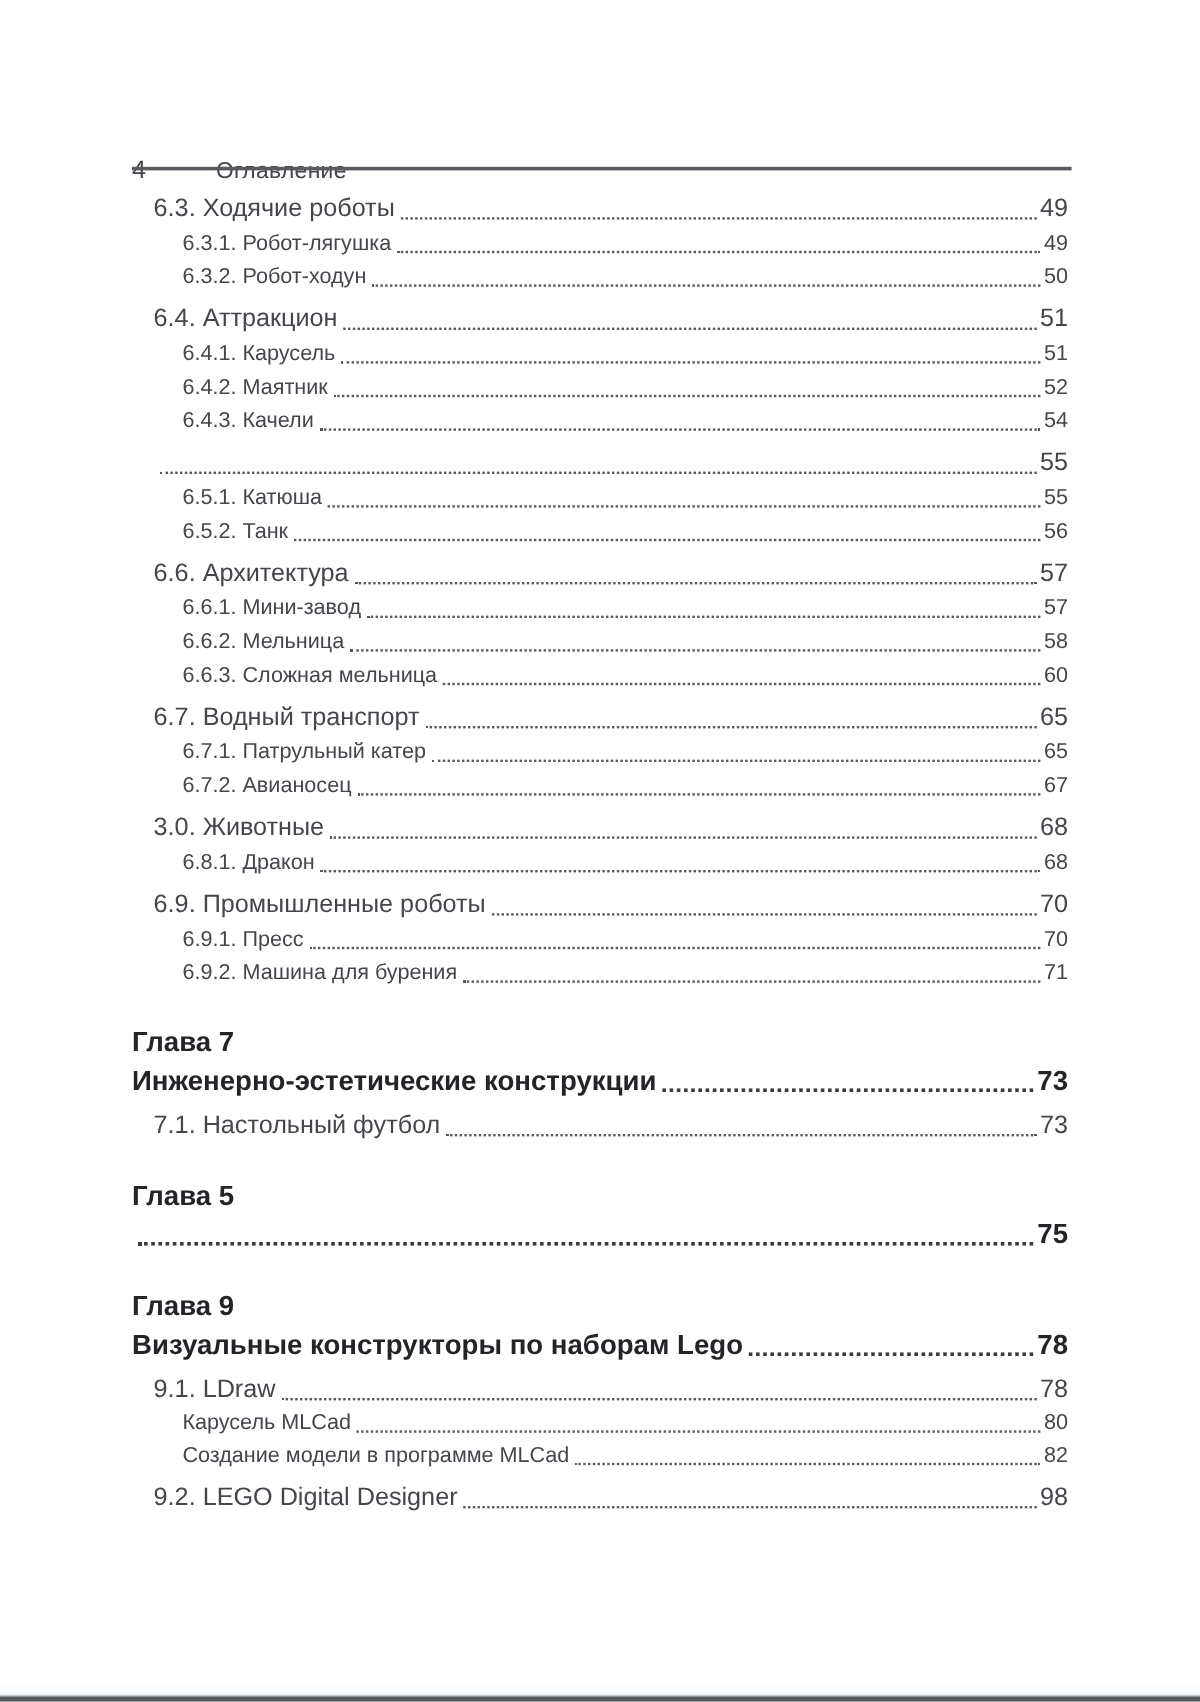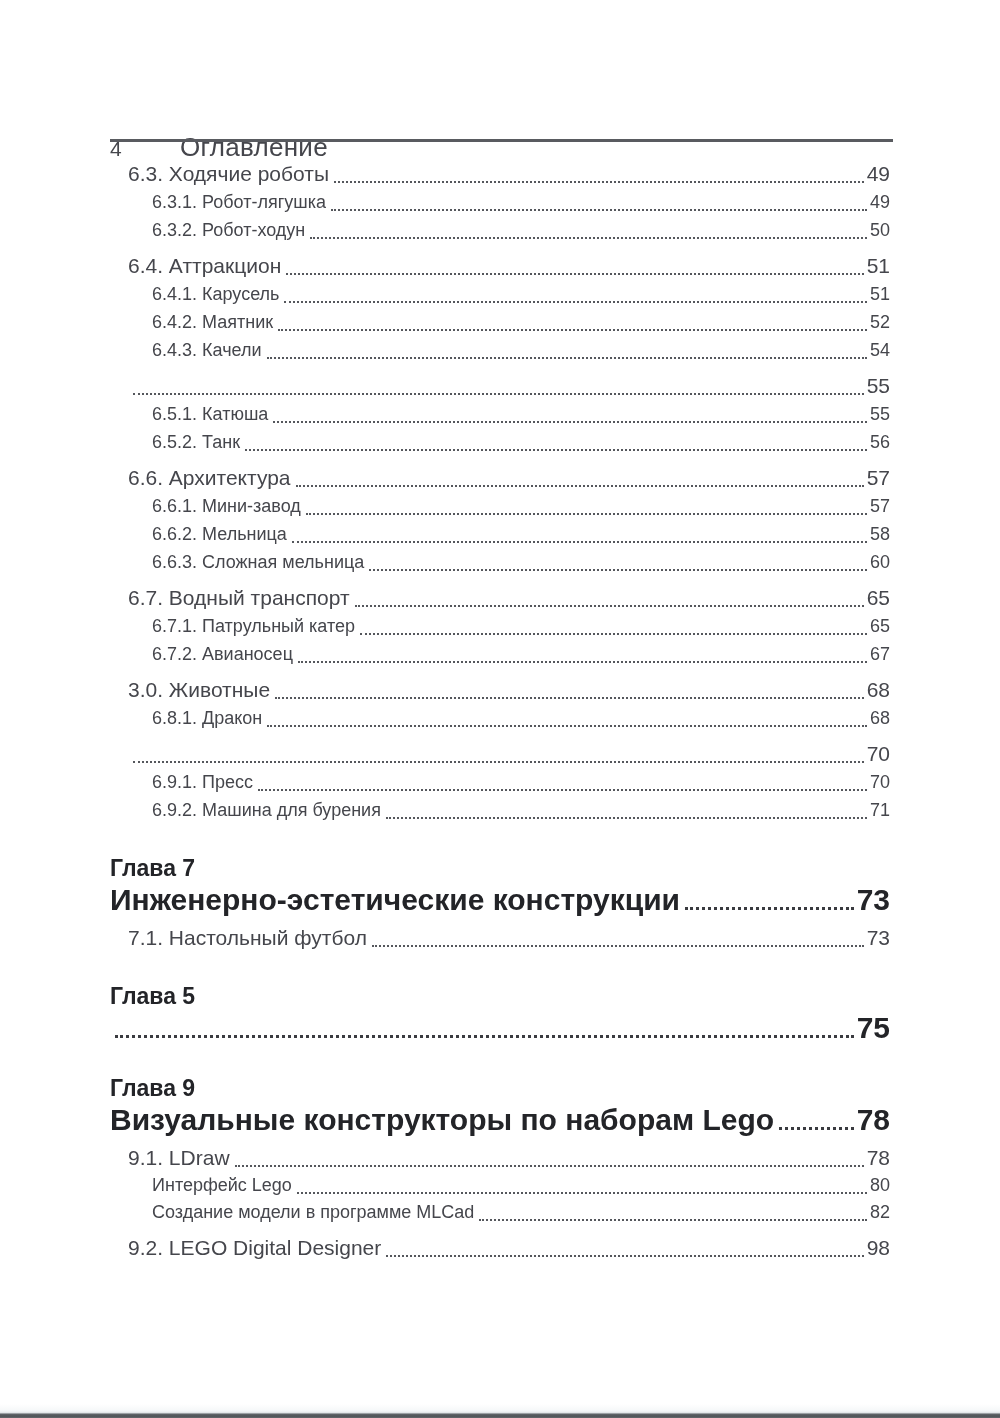--- a/index.html
+++ b/index.html
@@ -18,21 +18,21 @@
   .running-head {
     position: absolute;
     left: 110px; right: 107px; top: 104px;
     display: flex; align-items: baseline;
     color: var(--text-color);
   }
   .running-head .pagenum {
     font-size: 21px; width: 70px; color: var(--text-color);
   }
   .running-head .head-title {
-    font-size: 26px; letter-spacing: 0.3px; color: var(--text-color); margin-top: 28px;
+    font-size: 19px; letter-spacing: 0.3px; color: var(--text-color); margin-top: 28px;
   }
   .head-rule {
     position: absolute;
     left: 110px; right: 107px; top: 139px;
     height: 3px;
     background: var(--rule-color);
   }
   
   .toc {
     position: absolute;
@@ -67,21 +67,21 @@
   }
   .lvl3 { line-height: 27px; }
 
   .chapter { margin-top: 22px; }
   .chapter .kicker {
     font-size: 23px; font-weight: 700; line-height: 32px;
     color: var(--chapter-color);
     margin-top: 28px;
   }
   .chapter .row {
-    font-size: 30px; font-weight: 700; line-height: 32px;
+    font-size: 23px; font-weight: 700; line-height: 32px;
     color: var(--chapter-color);
   }
   .chapter .row .dots {
     border-bottom: 3px dotted var(--chapter-dots-color);
     top: -6px;
   }
   
   .bottom-edge {
     position: absolute; left: 0; right: 0; bottom: 0; height: 14px;
     background: linear-gradient(180deg,
@@ -189,20 +189,21 @@
         <span class="label">3.0. Животные</span>
         <span class="dots"></span>
         <span class="pg">68</span>
       </div>
       <div class="row lvl2">
         <span class="label">6.8.1. Дракон</span>
         <span class="dots"></span>
         <span class="pg">68</span>
       </div>
       <div class="row lvl1">
+        <span class="label">6.9. Промышленные роботы</span>
         <span class="dots"></span>
         <span class="pg">70</span>
       </div>
       <div class="row lvl2">
         <span class="label">6.9.1. Пресс</span>
         <span class="dots"></span>
         <span class="pg">70</span>
       </div>
       <div class="row lvl2">
         <span class="label">6.9.2. Машина для бурения</span>
@@ -236,21 +237,21 @@
           <span class="dots"></span>
           <span class="pg">78</span>
         </div>
       </div>
       <div class="row lvl1">
         <span class="label">9.1. LDraw</span>
         <span class="dots"></span>
         <span class="pg">78</span>
       </div>
       <div class="row lvl3">
-        <span class="label">Интерфейс Lego</span>
+        <span class="label">Карусель MLCad</span>
         <span class="dots"></span>
         <span class="pg">80</span>
       </div>
       <div class="row lvl3">
         <span class="label">Создание модели в программе MLCad</span>
         <span class="dots"></span>
         <span class="pg">82</span>
       </div>
       <div class="row lvl1">
         <span class="label">9.2. LEGO Digital Designer</span>

